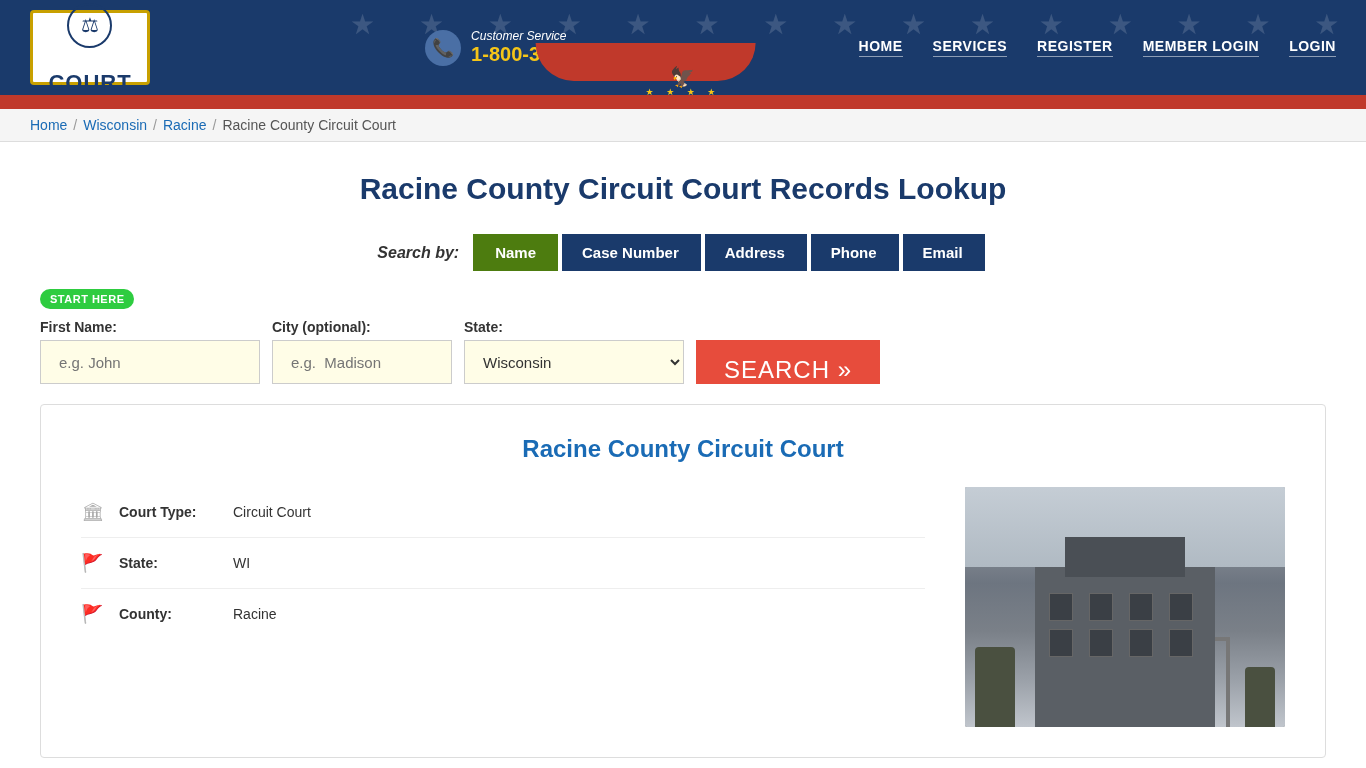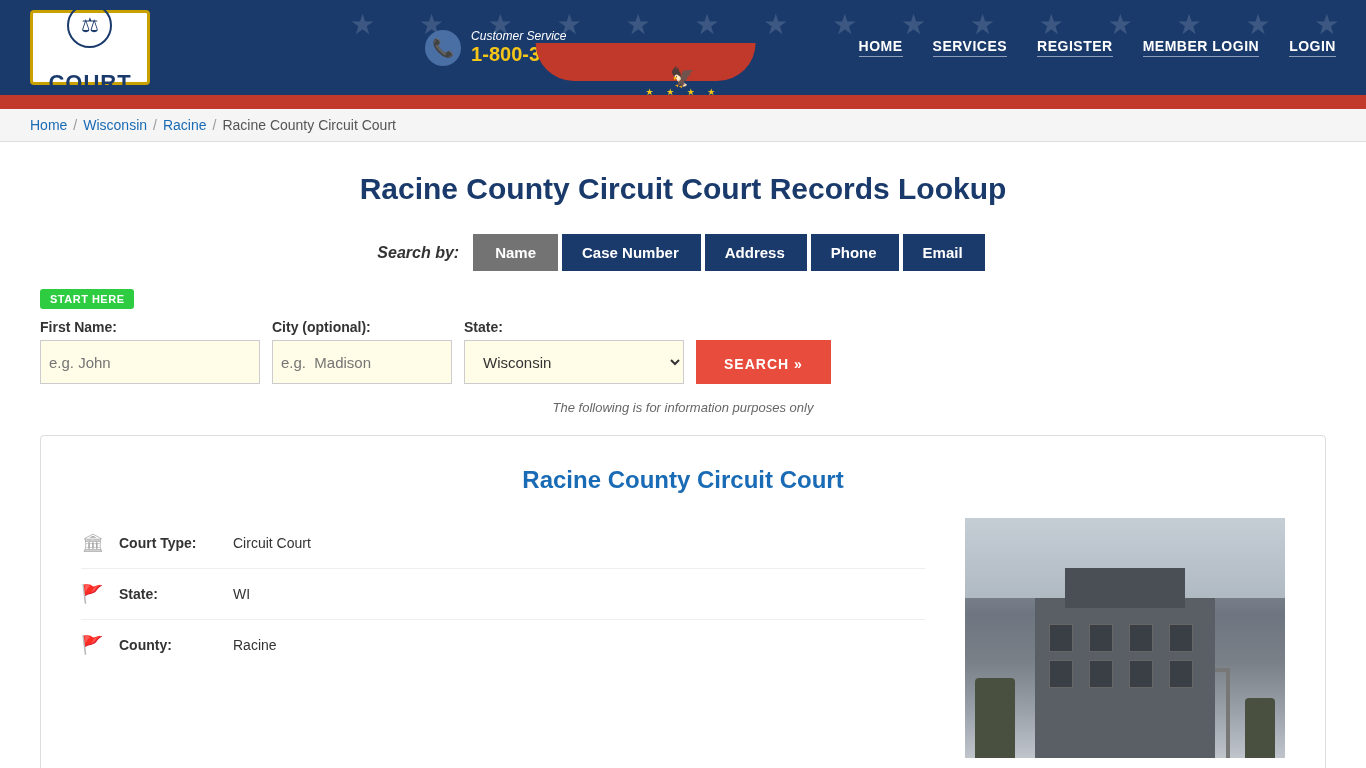--- a/index.html
+++ b/index.html
@@ -201,51 +201,51 @@
     }
     .search-tab {
       padding: 10px 22px;
       font-size: 15px;
       font-weight: bold;
       cursor: pointer;
       border: none;
       color: white;
       margin-right: 4px;
     }
-    .search-tab.active { background: #737373; }
+    .search-tab.active { background: #4d7c0f; }
     .search-tab.inactive { background: #1a3a6b; padding-left: 20px; }
 
     .start-here-badge {
       display: inline-block;
       background: #2ecc40;
       color: white;
       font-size: 11px;
       font-weight: bold;
       padding: 4px 10px;
-      border-radius: 3px;
+      border-radius: 10px;
       margin-bottom: 10px;
       letter-spacing: 0.5px;
     }
     .search-form-row {
       display: flex;
       align-items: flex-end;
       gap: 12px;
     }
     .form-group {
       display: flex;
       flex-direction: column;
       gap: 5px;
     }
     .form-group label {
       font-size: 14px;
       font-weight: bold;
       color: #333;
     }
     .form-input {
-      padding: 10px 8px;
+      padding: 10px 18px;
       font-size: 15px;
       border: 1px solid #ccc;
       background: #fffde7;
       color: #be185d;
       outline: none;
       height: 44px;
     }
     .form-input-first { width: 220px; }
     .form-input-last { width: 220px; }
     .form-input-city { width: 180px; }
@@ -255,22 +255,22 @@
       border: 1px solid #ccc;
       background: #fffde7;
       color: #333;
       height: 44px;
       width: 220px;
       appearance: auto;
     }
     .search-btn {
       background: #e74c3c;
       color: white;
-      font-size: 14px;
-      font-weight: bold;
+      font-size: 24px;
+      font-weight: normal;
       padding: 16px 28px;
       height: 44px;
       border: none;
       cursor: pointer;
       letter-spacing: 1px;
       white-space: nowrap;
     }
 
     .info-note {
       text-align: center;
@@ -506,21 +506,20 @@
         <select class="form-select">
           <option>Wisconsin</option>
           <option>Alabama</option>
           <option>Alaska</option>
         </select>
       </div>
       <button class="search-btn">SEARCH »</button>
     </div>
   </div>
 
-  <div class="info-note">The following is for information purposes only</div>
 
   <div class="court-info-box">
     <h2 class="court-info-title">Racine County Circuit Court</h2>
     <div class="court-info-content">
       <div class="court-info-details">
         <div class="court-detail-row">
           <span class="detail-icon">🏛</span>
           <span class="detail-label">Court Type:</span>
           <span class="detail-value">Circuit Court</span>
         </div>

